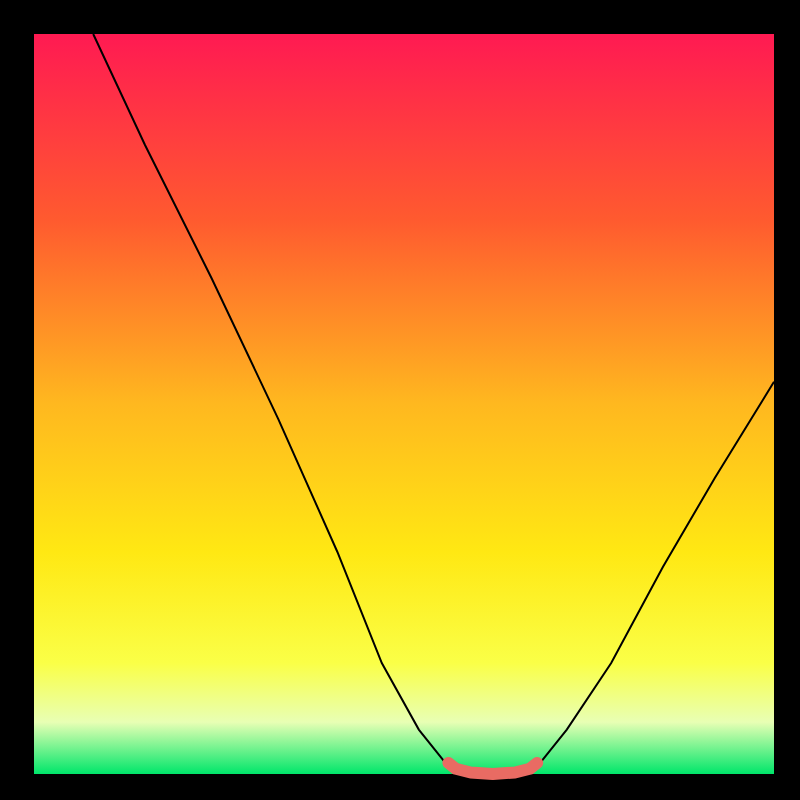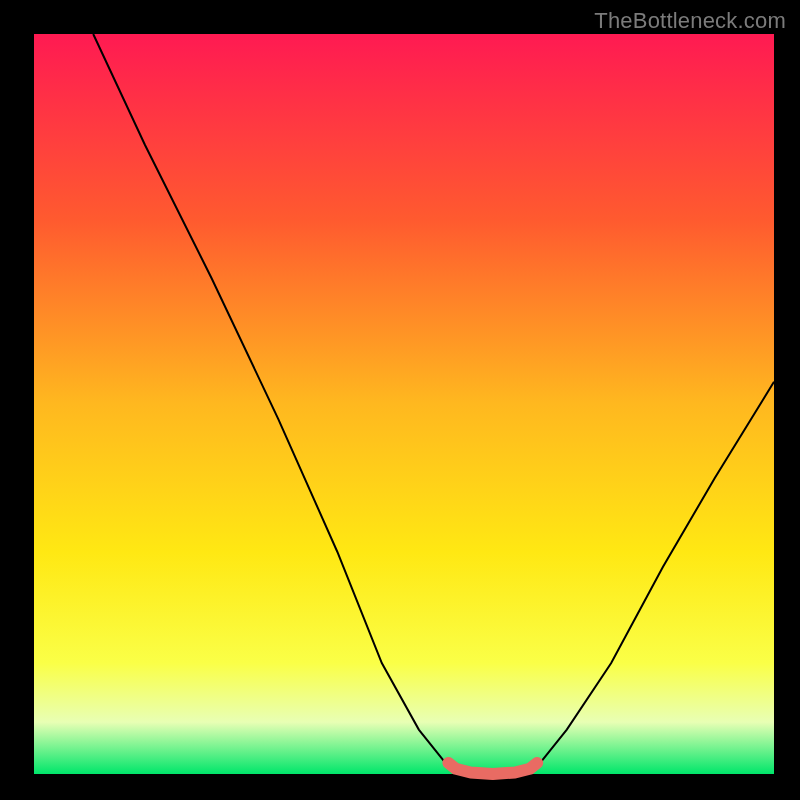--- a/index.html
+++ b/index.html
@@ -50,14 +50,13 @@
       </linearGradient>
     </defs>
 
     <rect x="34" y="34" width="740" height="740" fill="url(#bgGrad)"></rect>
 
     <path id="curvePath" fill="none" stroke="#000000" stroke-width="2" d="M93.2 34.0 L145.0 145.0 L211.6 278.2 L278.2 418.8 L337.4 552.0 L381.8 663.0 L418.8 729.6 L448.4 766.6 L470.6 774.0 L492.8 774.0 L515.0 774.0 L537.2 766.6 L566.8 729.6 L611.2 663.0 L663.0 566.8 L714.8 478.0 L774.0 381.8"></path>
 
     <path id="hlPath" fill="none" stroke="#e96b63" stroke-width="12" stroke-linecap="round" stroke-linejoin="round" d="M448.4 762.9 L455.8 768.8 L470.6 772.5 L492.8 774.0 L515.0 772.5 L529.8 768.8 L537.2 762.9"></path>
   </svg>
 
-  <div class="watermark">TheBottleneck.com</div>
 </div>
 
 </body></html>

